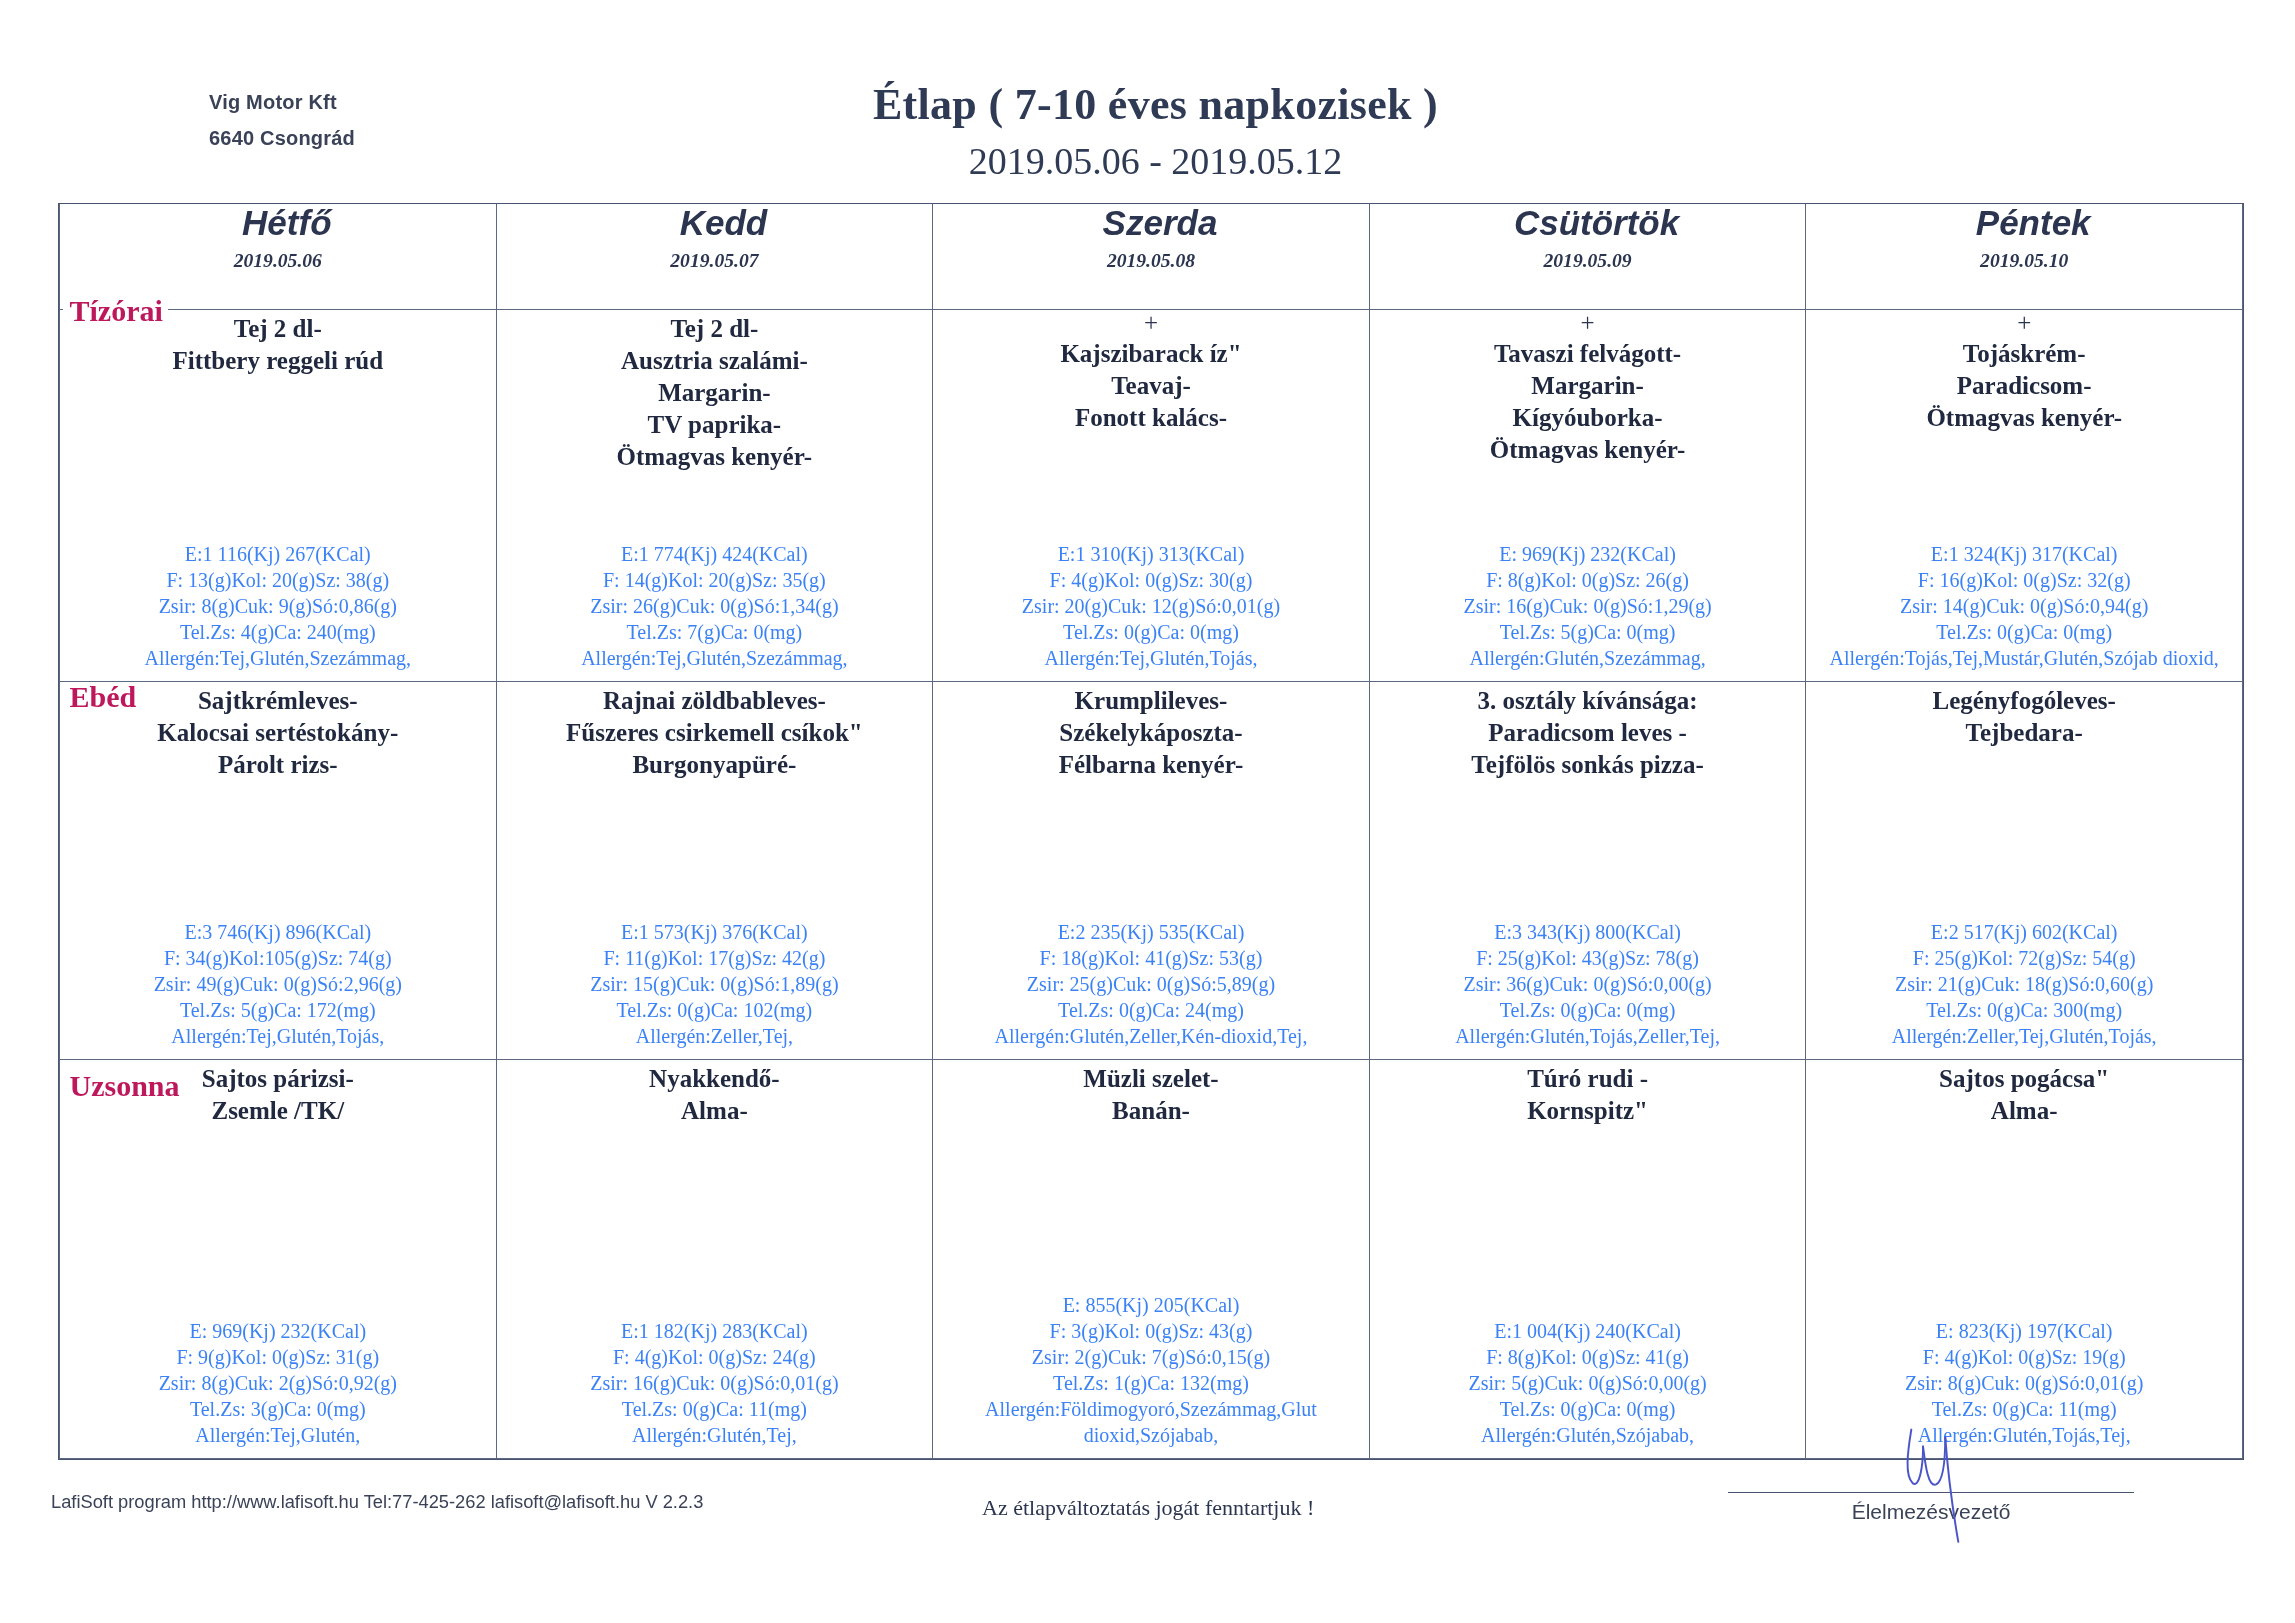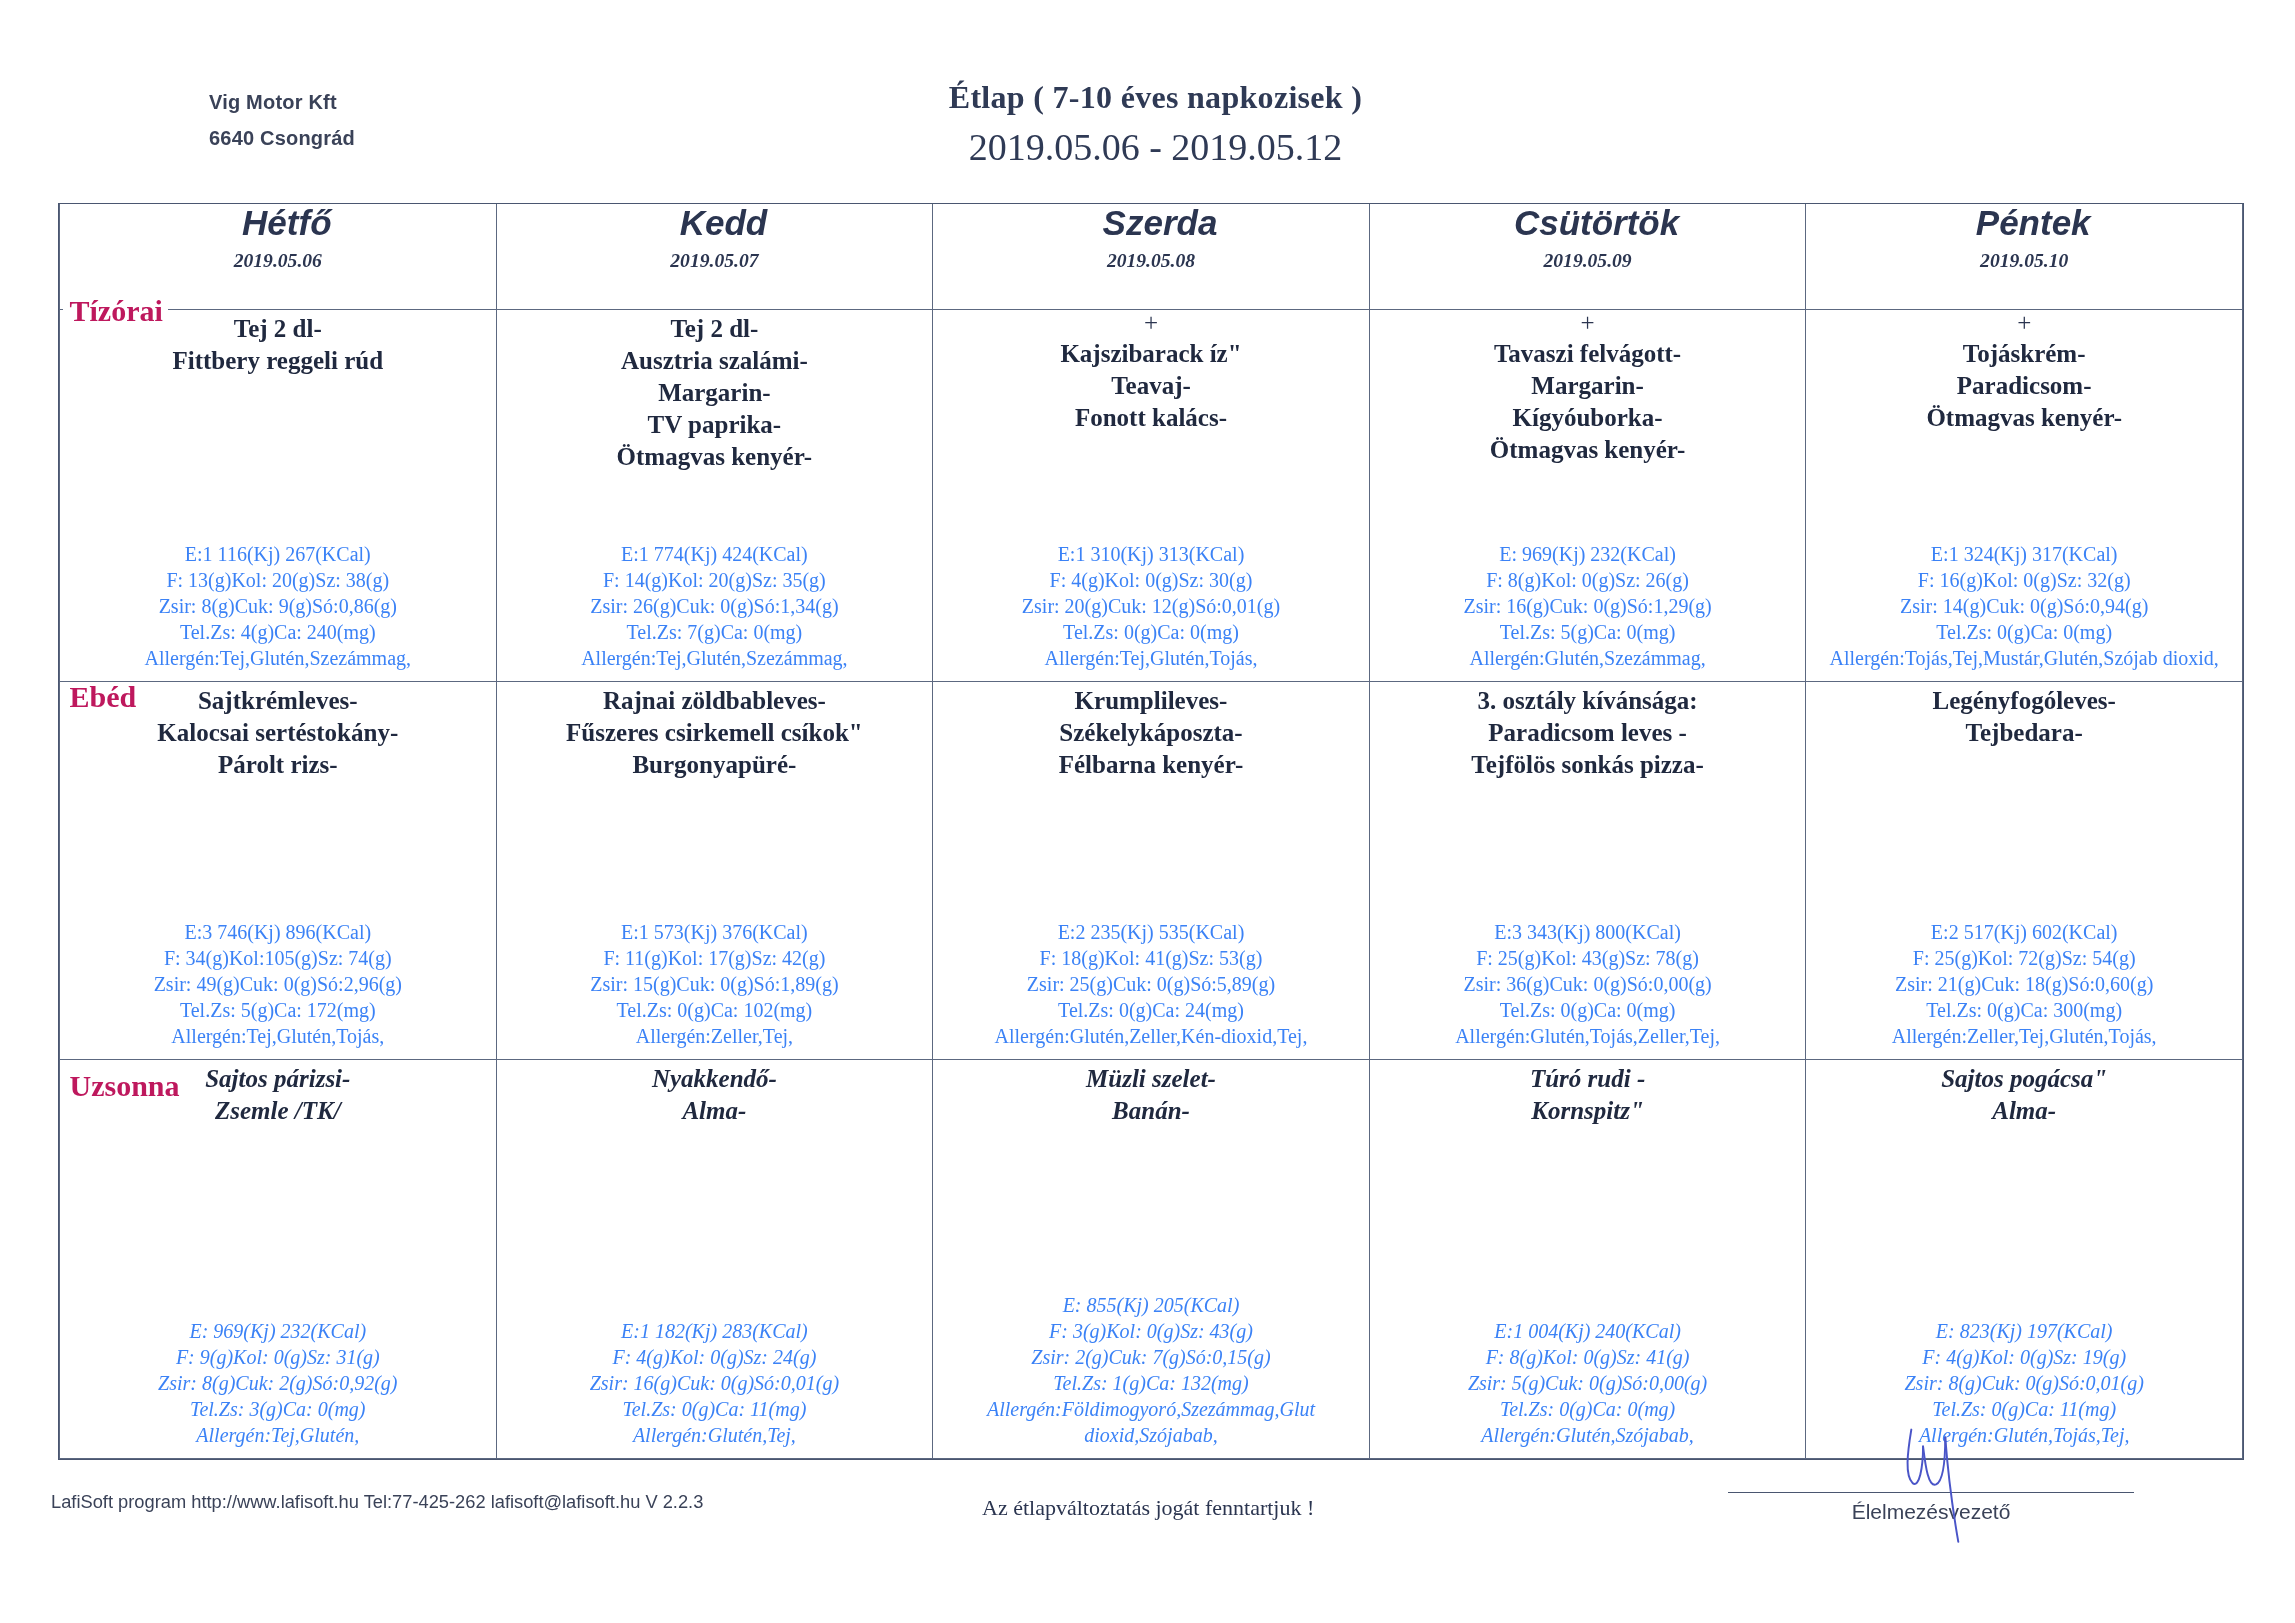--- a/index.html
+++ b/index.html
@@ -43,21 +43,21 @@
   .title-block {
     position: absolute;
     left: 720px;
     top: 79px;
     width: 871px;
     text-align: center;
   }
   .main-title {
     font-family: "Liberation Serif", serif;
     font-weight: bold;
-    font-size: 32px;
+    font-size: 44px;
     letter-spacing: 0.3px;
     color: #2f3a55;
     white-space: nowrap;
   }
   .sub-title {
     margin-top: 9.2px;
     font-family: "Liberation Serif", serif;
     font-size: 38px;
     color: #2f3a55;
     white-space: nowrap;
@@ -109,21 +109,21 @@
     margin-top: 7.9px;
   }
 
   .cell {
     text-align: center;
     padding: 6.5px 9.2px 10.5px 9.2px;
     position: relative;
   }
   .row-tizorai .cell { height: 367px; }
   .row-ebed   .cell { height: 373px; }
-  .row-uzsonna .cell { height: 393px; font-style: italic; }
+  .row-uzsonna .cell { height: 393px; }
 
   .plus {
     font-family: "Liberation Serif", serif;
     font-size: 25px;
     line-height: 1;
     margin-bottom: 2.6px;
     color: #2b3550;
   }
   .dish {
     font-family: "Liberation Serif", serif;

